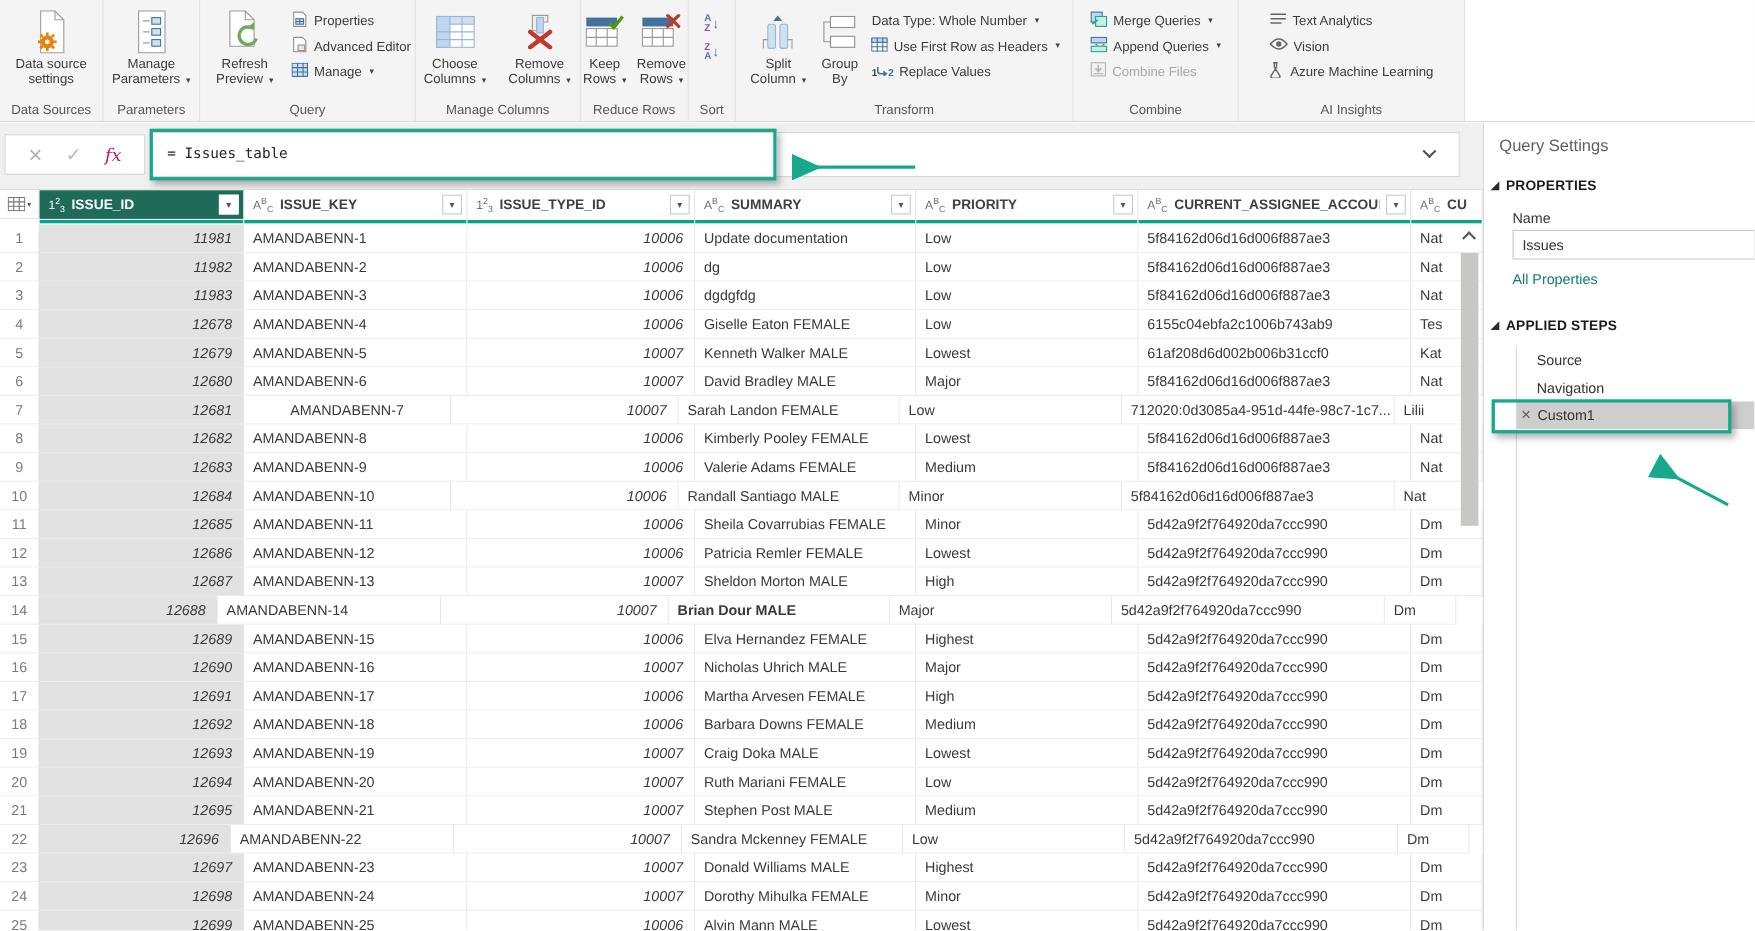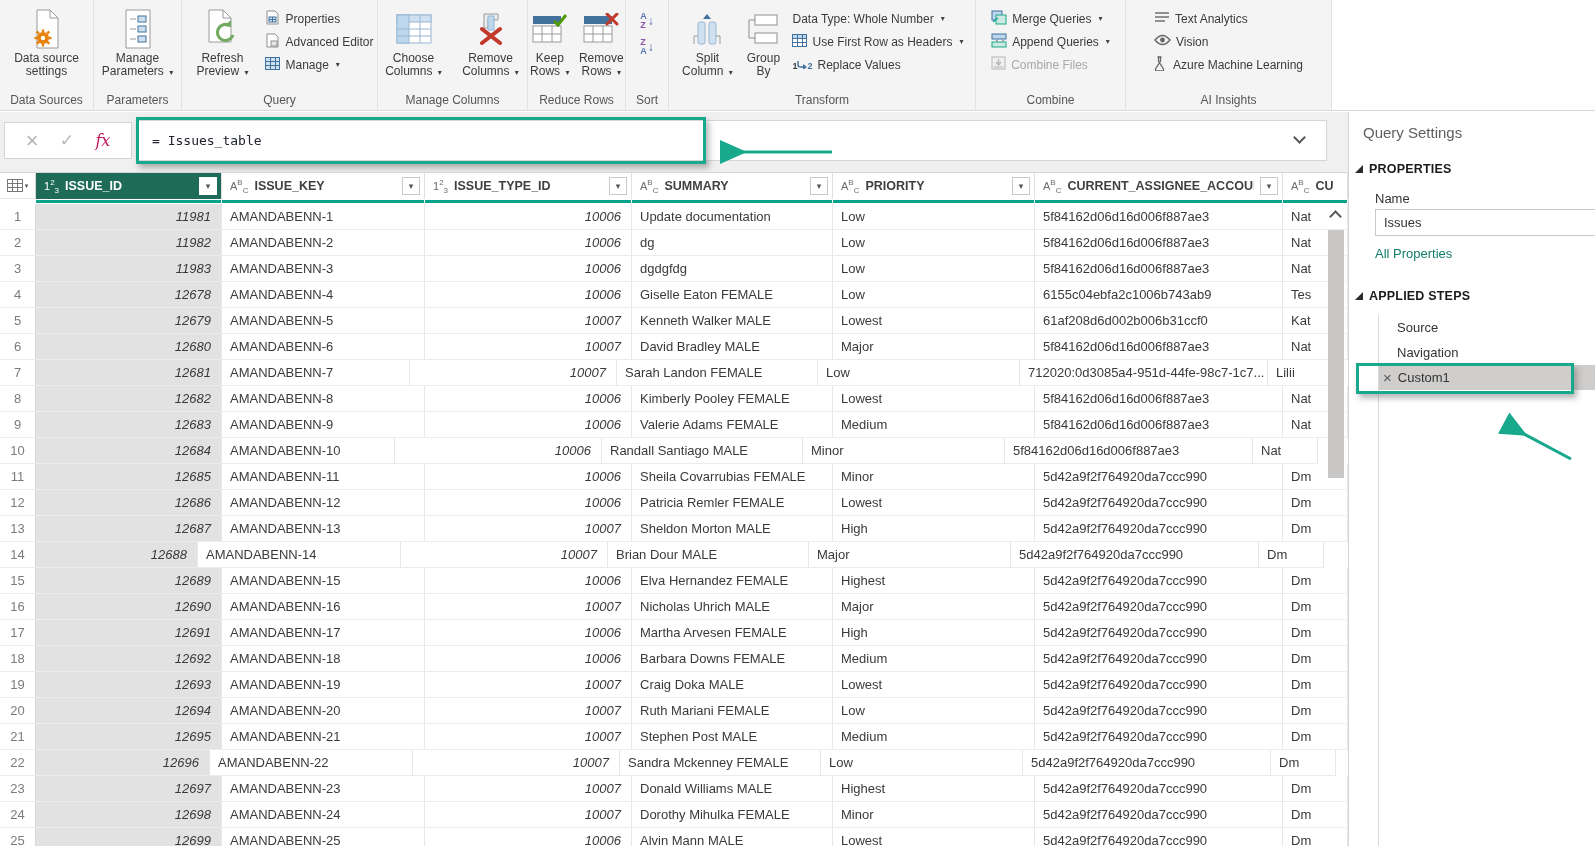--- a/index.html
+++ b/index.html
@@ -564,21 +564,21 @@
           <div class="gcell" style="width: 203px;">AMANDABENN-6</div>
           <div class="gcell num" style="width: 207px;">10007</div>
           <div class="gcell" style="width: 201px;">David Bradley MALE</div>
           <div class="gcell" style="width: 202px;">Major</div>
           <div class="gcell" style="width: 248px;">5f84162d06d16d006f887ae3</div>
           <div class="gcell" style="width: 65px;">Nat</div>
         </div>
         <div class="grow">
           <div class="rnum">7</div>
           <div class="gcell num selcol" style="width: 186px;">12681</div>
-          <div class="gcell" style="width: 188px;">AMANDABENN-7</div>
+          <div class="gcell" style="width: 188px; text-align: center;">AMANDABENN-7</div>
           <div class="gcell num" style="width: 207px;">10007</div>
           <div class="gcell" style="width: 201px;">Sarah Landon FEMALE</div>
           <div class="gcell" style="width: 202px;">Low</div>
           <div class="gcell" style="width: 248px;">712020:0d3085a4-951d-44fe-98c7-1c7...</div>
           <div class="gcell" style="width: 65px;">Lilii</div>
         </div>
         <div class="grow">
           <div class="rnum">8</div>
           <div class="gcell num selcol" style="width: 186px;">12682</div>
           <div class="gcell" style="width: 203px;">AMANDABENN-8</div>
@@ -594,21 +594,21 @@
           <div class="gcell" style="width: 203px;">AMANDABENN-9</div>
           <div class="gcell num" style="width: 207px;">10006</div>
           <div class="gcell" style="width: 201px;">Valerie Adams FEMALE</div>
           <div class="gcell" style="width: 202px;">Medium</div>
           <div class="gcell" style="width: 248px;">5f84162d06d16d006f887ae3</div>
           <div class="gcell" style="width: 65px;">Nat</div>
         </div>
         <div class="grow">
           <div class="rnum">10</div>
           <div class="gcell num selcol" style="width: 186px;">12684</div>
-          <div class="gcell" style="width: 173px;">AMANDABENN-10</div>
+          <div class="gcell" style="width: 188px;">AMANDABENN-10</div>
           <div class="gcell num" style="width: 207px;">10006</div>
           <div class="gcell" style="width: 201px;">Randall Santiago MALE</div>
           <div class="gcell" style="width: 202px;">Minor</div>
           <div class="gcell" style="width: 248px;">5f84162d06d16d006f887ae3</div>
           <div class="gcell" style="width: 65px;">Nat</div>
         </div>
         <div class="grow">
           <div class="rnum">11</div>
           <div class="gcell num selcol" style="width: 186px;">12685</div>
           <div class="gcell" style="width: 203px;">AMANDABENN-11</div>
@@ -636,21 +636,21 @@
           <div class="gcell" style="width: 201px;">Sheldon Morton MALE</div>
           <div class="gcell" style="width: 202px;">High</div>
           <div class="gcell" style="width: 248px;">5d42a9f2f764920da7ccc990</div>
           <div class="gcell" style="width: 65px;">Dm</div>
         </div>
         <div class="grow">
           <div class="rnum">14</div>
           <div class="gcell num selcol" style="width: 162px;">12688</div>
           <div class="gcell" style="width: 203px;">AMANDABENN-14</div>
           <div class="gcell num" style="width: 207px;">10007</div>
-          <div class="gcell" style="width: 201px;">Brian Dour MALE</div>
+          <div class="gcell" style="width: 201px; font-weight: bold;">Brian Dour MALE</div>
           <div class="gcell" style="width: 202px;">Major</div>
           <div class="gcell" style="width: 248px;">5d42a9f2f764920da7ccc990</div>
           <div class="gcell" style="width: 65px;">Dm</div>
         </div>
         <div class="grow">
           <div class="rnum">15</div>
           <div class="gcell num selcol" style="width: 186px;">12689</div>
           <div class="gcell" style="width: 203px;">AMANDABENN-15</div>
           <div class="gcell num" style="width: 207px;">10006</div>
           <div class="gcell" style="width: 201px;">Elva Hernandez FEMALE</div>

